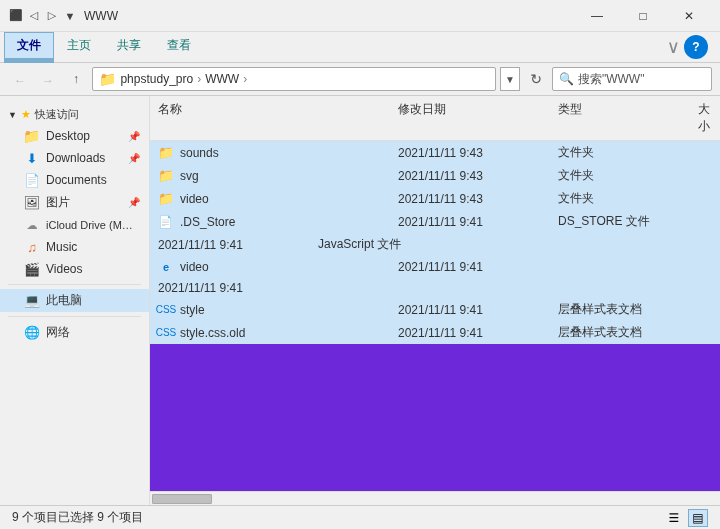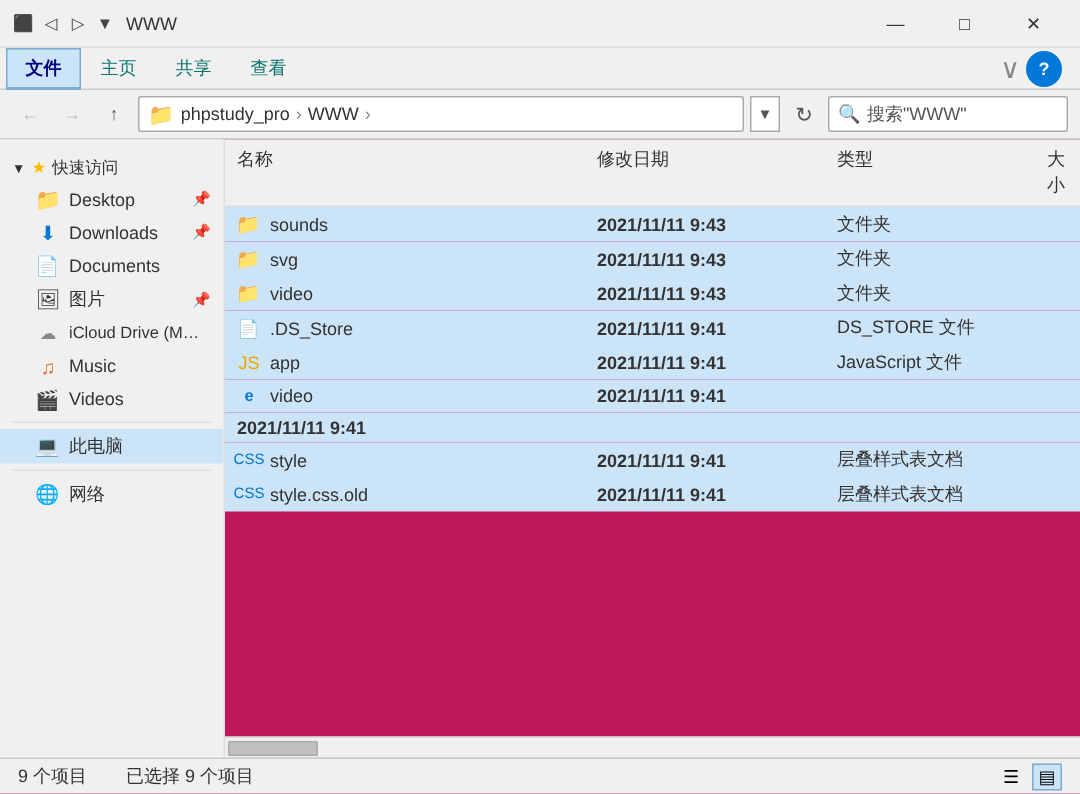--- a/index.html
+++ b/index.html
@@ -78,21 +78,21 @@
       padding: 4px 12px;
       font-size: 12px;
       cursor: pointer;
       color: #0f766e;
       border: 1px solid transparent;
       border-bottom: none;
     }
     .ribbon-tab.active {
       background: #fff;
       border-color: #ccc;
-      border-bottom: 2px solid #0ea5e9;
+      border-bottom: 5px solid #0ea5e9;
       margin-bottom: -1px;
       font-size: 12px;
       color: #000080;
       font-weight: bold;
       background: #cce4f7;
       border-color: #7aadce;
     }
 
     
     .address-bar {
@@ -229,21 +229,21 @@
     }
     .folder-icon { color: #ffb900; font-size: 14px; }
     .pin-icon { color: #aaa; font-size: 10px; }
 
     
     .file-area {
       flex: 1;
       display: flex;
       flex-direction: column;
       overflow: hidden;
-      background: #be185d;
+      background: #6d28d9;
     }
     .file-header {
       display: flex;
       background: #f0f0f0;
       border-bottom: 1px solid #ddd;
       padding: 3px 0;
     }
     .col-header {
       font-size: 12px;
       color: #333;
@@ -274,21 +274,21 @@
       white-space: nowrap;
       overflow: hidden;
       text-overflow: ellipsis;
     }
     .file-name-cell {
       width: 240px;
       display: flex;
       align-items: center;
       gap: 6px;
     }
-    .file-date-cell { width: 160px; font-weight: bold; }
+    .file-date-cell { width: 160px; }
     .file-type-cell { width: 140px; }
     .file-size-cell { flex: 1; }
 
     .file-icon {
       width: 16px;
       height: 16px;
       display: flex;
       align-items: center;
       justify-content: center;
       flex-shrink: 0;
@@ -317,21 +317,21 @@
       height: 24px;
       background: #f0f0f0;
       border-top: 1px solid #ccc;
       display: flex;
       align-items: center;
       justify-content: space-between;
       padding: 0 12px;
     }
     .status-left {
       display: flex;
-      gap: 26px;
+      gap: 0;
     }
     .status-text {
       font-size: 12px;
       color: #333;
     }
     .status-right {
       display: flex;
       gap: 4px;
     }
     .view-btn {
@@ -515,24 +515,20 @@
         <div class="file-cell file-name-cell">
           <div class="file-icon" style="color:#999;font-size:12px;">📄</div>
           <span>.DS_Store</span>
         </div>
         <div class="file-cell file-date-cell">2021/11/11 9:41</div>
         <div class="file-cell file-type-cell">DS_STORE 文件</div>
         <div class="file-cell file-size-cell"></div>
       </div>
 
       <div class="file-row selected">
-        <div class="file-cell file-name-cell">
-          <div class="file-icon" style="color:#f0a500;font-size:12px;">JS</div>
-          <span>app</span>
-        </div>
         <div class="file-cell file-date-cell">2021/11/11 9:41</div>
         <div class="file-cell file-type-cell">JavaScript 文件</div>
         <div class="file-cell file-size-cell"></div>
       </div>
 
       <div class="file-row selected">
         <div class="file-cell file-name-cell">
           <div class="file-icon" style="color:#0078d7;font-size:11px;font-weight:bold;">e</div>
           <span>video</span>
         </div>

